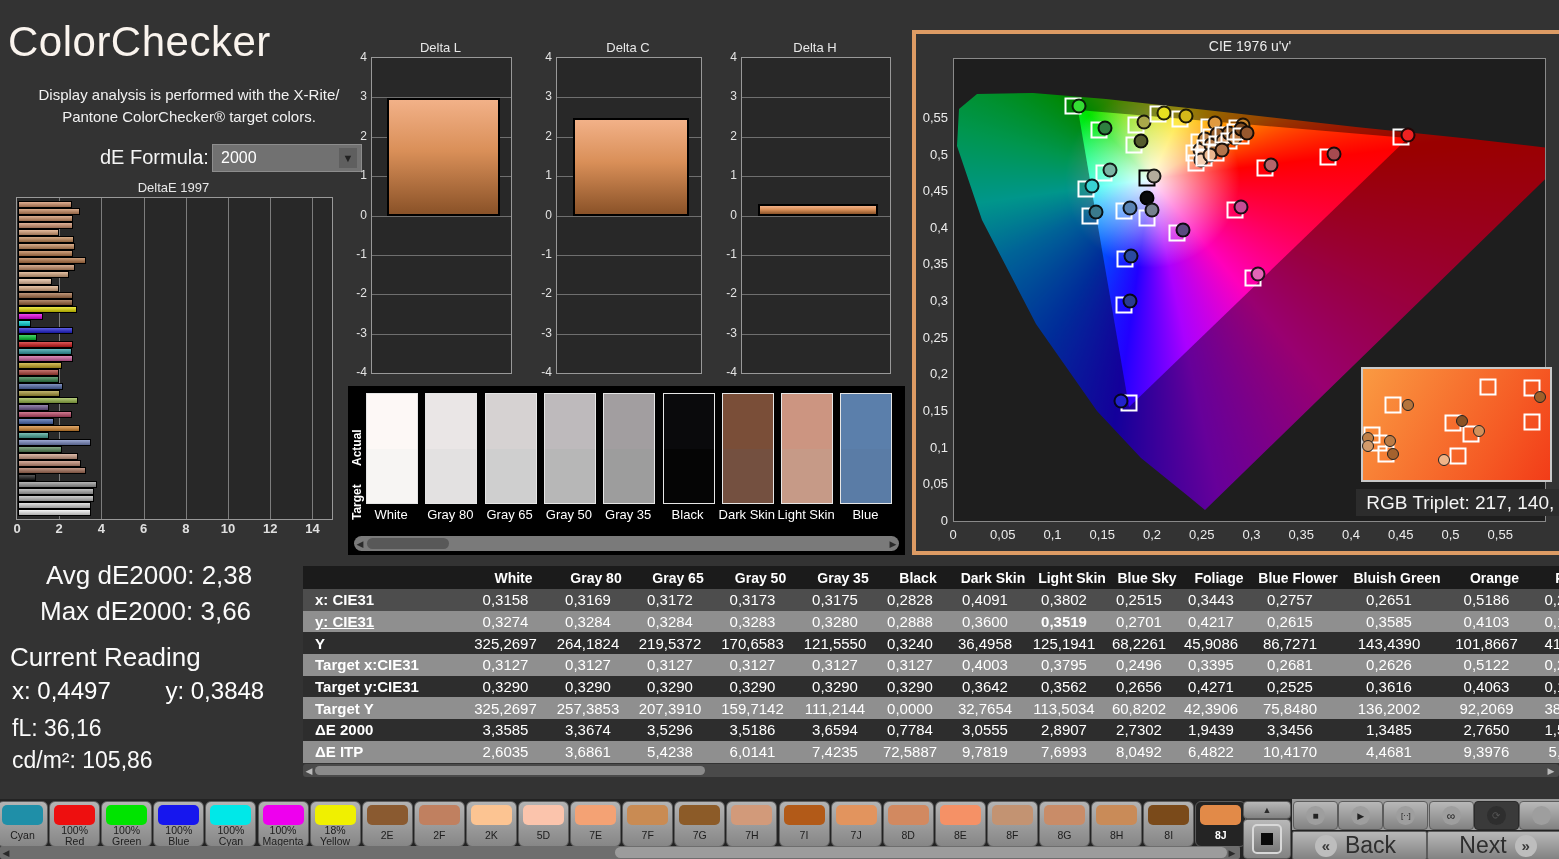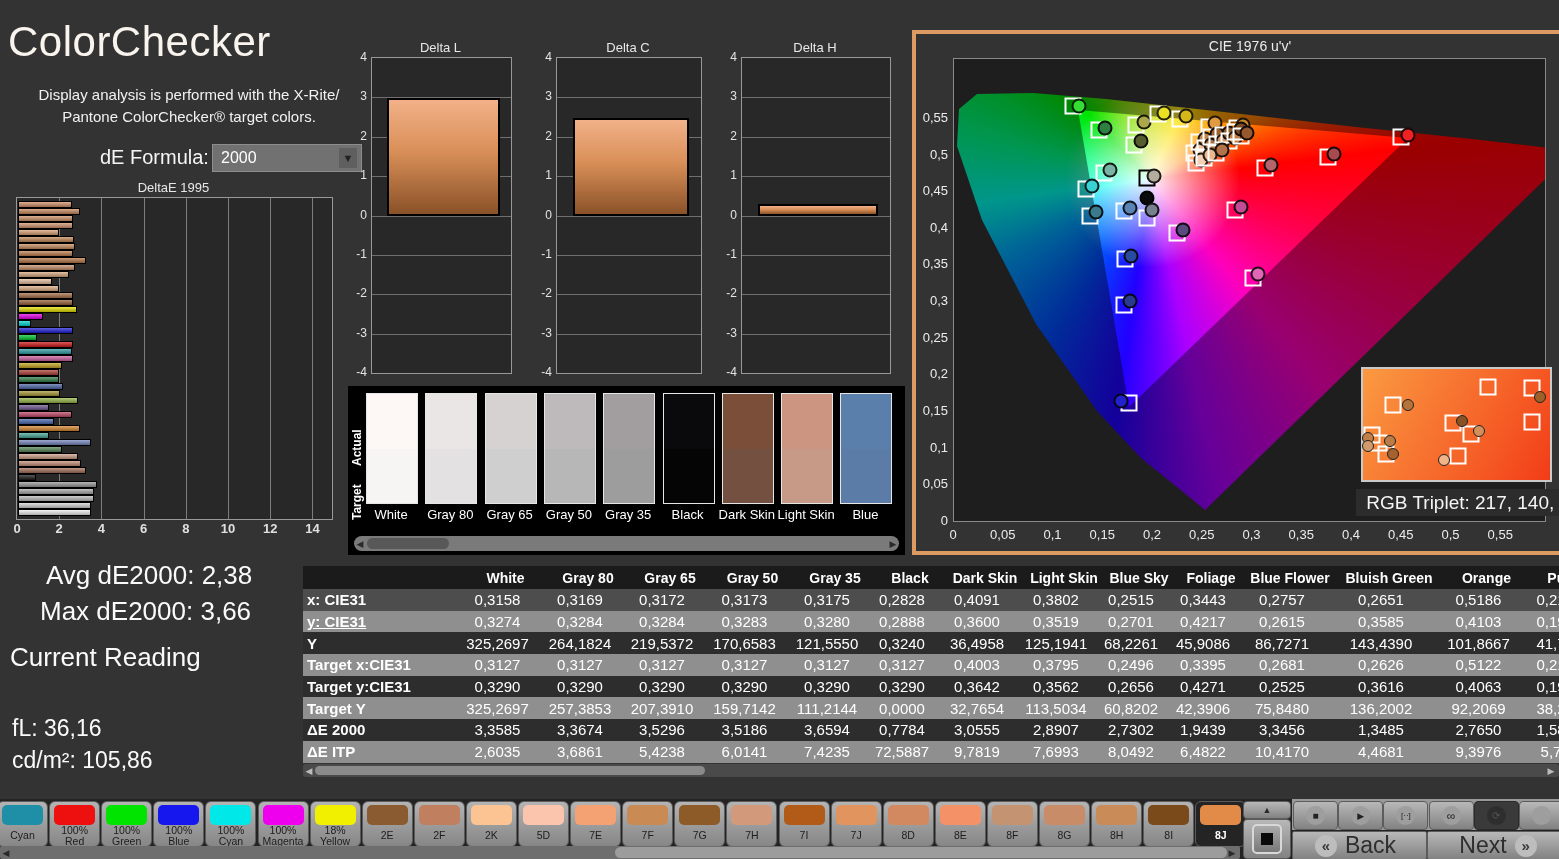--- a/index.html
+++ b/index.html
@@ -69,21 +69,21 @@
   #rgb-triplet{left:1356px;top:489px;width:235px;height:27px;background:#2c2c2c;
                display:flex;align-items:center;justify-content:center;font-size:19px;color:#f5f5f5;}
   
   .stat-line{font-size:26px;color:#fafafa;}
   .stat-sm{font-size:23px;color:#fafafa;}
   
   #patch-table{left:303px;top:566px;width:1256px;height:197px;overflow:hidden;font-size:15px;}
   .trow{display:flex;height:21.7px;align-items:center;}
   .trow.head{height:23px;background:#1b1b1b;font-weight:bold;font-size:14px;}
   .tcell{flex:none;text-align:center;white-space:nowrap;overflow:hidden;}
-  .tlabel{flex:none;text-align:left;padding-left:4px;font-weight:bold;white-space:nowrap;}
+  .tlabel{flex:none;text-align:left;padding-left:12px;font-weight:bold;white-space:nowrap;}
   
   #toolbar{left:0;top:799px;width:1559px;height:60px;background:#232323;}
   .patch-btn{position:absolute;top:2px;width:49px;height:44px;border-radius:6px;border:1px solid #5c5c5c;
              background:linear-gradient(#b4b4b4,#868686);display:flex;flex-direction:column;align-items:center;cursor:pointer;}
   .patch-btn.sel{background:#242424;}
   .patch-swatch{margin-top:3px;width:41px;height:20px;border-radius:5px;flex:none;}
   .patch-label{flex:1;display:flex;align-items:center;text-align:center;font-size:10.5px;line-height:1.05;color:#1d1d1d;}
   .patch-btn.sel .patch-label{color:#fff;font-weight:bold;}
   .gray-btn{position:absolute;border-radius:4px;border:1px solid #5c5c5c;background:linear-gradient(#b8b8b8,#828282);
             display:flex;align-items:center;justify-content:center;cursor:pointer;}
@@ -102,21 +102,21 @@
     <span>Display analysis is performed with the X-Rite/</span><br>
     <span>Pantone ColorChecker® target colors.</span>
   </div>
   <div class="abs" id="app-title">ColorChecker</div>
   <div class="abs" id="formula-label">dE Formula:</div>
   <div class="abs" id="formula-select">
     <span>2000</span>
     <span class="arrow">▼</span>
   </div>
 
-  <div class="abs" id="deltaE-title">DeltaE 1995</div>
+  <div class="abs" id="deltaE-title">DeltaE 1997</div>
   <div class="abs" id="deltaE-plot">
     <div id="deltaE-grid">
         <div class="vgrid" style="left: 42.2px;"></div>
         <div class="vgrid" style="left: 84.4px;"></div>
         <div class="vgrid" style="left: 126.6px;"></div>
         <div class="vgrid" style="left: 168.8px;"></div>
         <div class="vgrid" style="left: 211px;"></div>
         <div class="vgrid" style="left: 253.2px;"></div>
         <div class="vgrid" style="left: 295.4px;"></div>
       </div>
@@ -427,20 +427,24 @@
     </div>
   <div class="abs" id="rgb-triplet">RGB Triplet: 217, 140, 94</div>
 
   <div class="abs stat-line" style="left:46px;top:560px;">
     <span>Avg dE2000:</span> <span>2,38</span>
   </div>
   <div class="abs stat-line" style="left:40px;top:596px;">
     <span>Max dE2000:</span> <span>3,66</span>
   </div>
   <div class="abs stat-line" style="left:10px;top:642px;text-align:center;">Current Reading</div>
+  <div class="abs" style="left:12px;top:677px;font-size:24px;">
+    <span>x:</span> <span>0,4497</span>
+    <span style="margin-left:48px;">y:</span> <span>0,3848</span>
+  </div>
   <div class="abs stat-sm" style="left:12px;top:715px;">
     <span>fL:</span> <span>36,16</span>
   </div>
   <div class="abs stat-sm" style="left:12px;top:747px;">
     <span>cd/m²:</span> <span>105,86</span>
   </div>
 
   <div class="abs" id="patch-table">
       <div class="trow head">
         <div class="tlabel" style="width: 157px;"></div>
@@ -478,21 +482,21 @@
       </div>
       <div class="trow" style="background: rgb(143, 143, 143);">
         <div class="tlabel" style="width: 149px; text-decoration: underline;">y: CIE31</div>
         <div class="tcell" style="width: 83px;">0,3274</div>
         <div class="tcell" style="width: 82px;">0,3284</div>
         <div class="tcell" style="width: 82px;">0,3284</div>
         <div class="tcell" style="width: 83px;">0,3283</div>
         <div class="tcell" style="width: 82px;">0,3280</div>
         <div class="tcell" style="width: 68px;">0,2888</div>
         <div class="tcell" style="width: 82px;">0,3600</div>
-        <div class="tcell" style="width: 76px;">0,3519</div>
+        <div class="tcell" style="width: 76px; font-weight: bold;">0,3519</div>
         <div class="tcell" style="width: 74px;">0,2701</div>
         <div class="tcell" style="width: 70px;">0,4217</div>
         <div class="tcell" style="width: 88px;">0,2615</div>
         <div class="tcell" style="width: 110px;">0,3585</div>
         <div class="tcell" style="width: 85px;">0,4103</div>
         <div class="tcell" style="width: 60px;">0,19</div>
       </div>
       <div class="trow" style="background: rgb(45, 45, 45);">
         <div class="tlabel" style="width: 149px;">Y</div>
         <div class="tcell" style="width: 83px;">325,2697</div>

